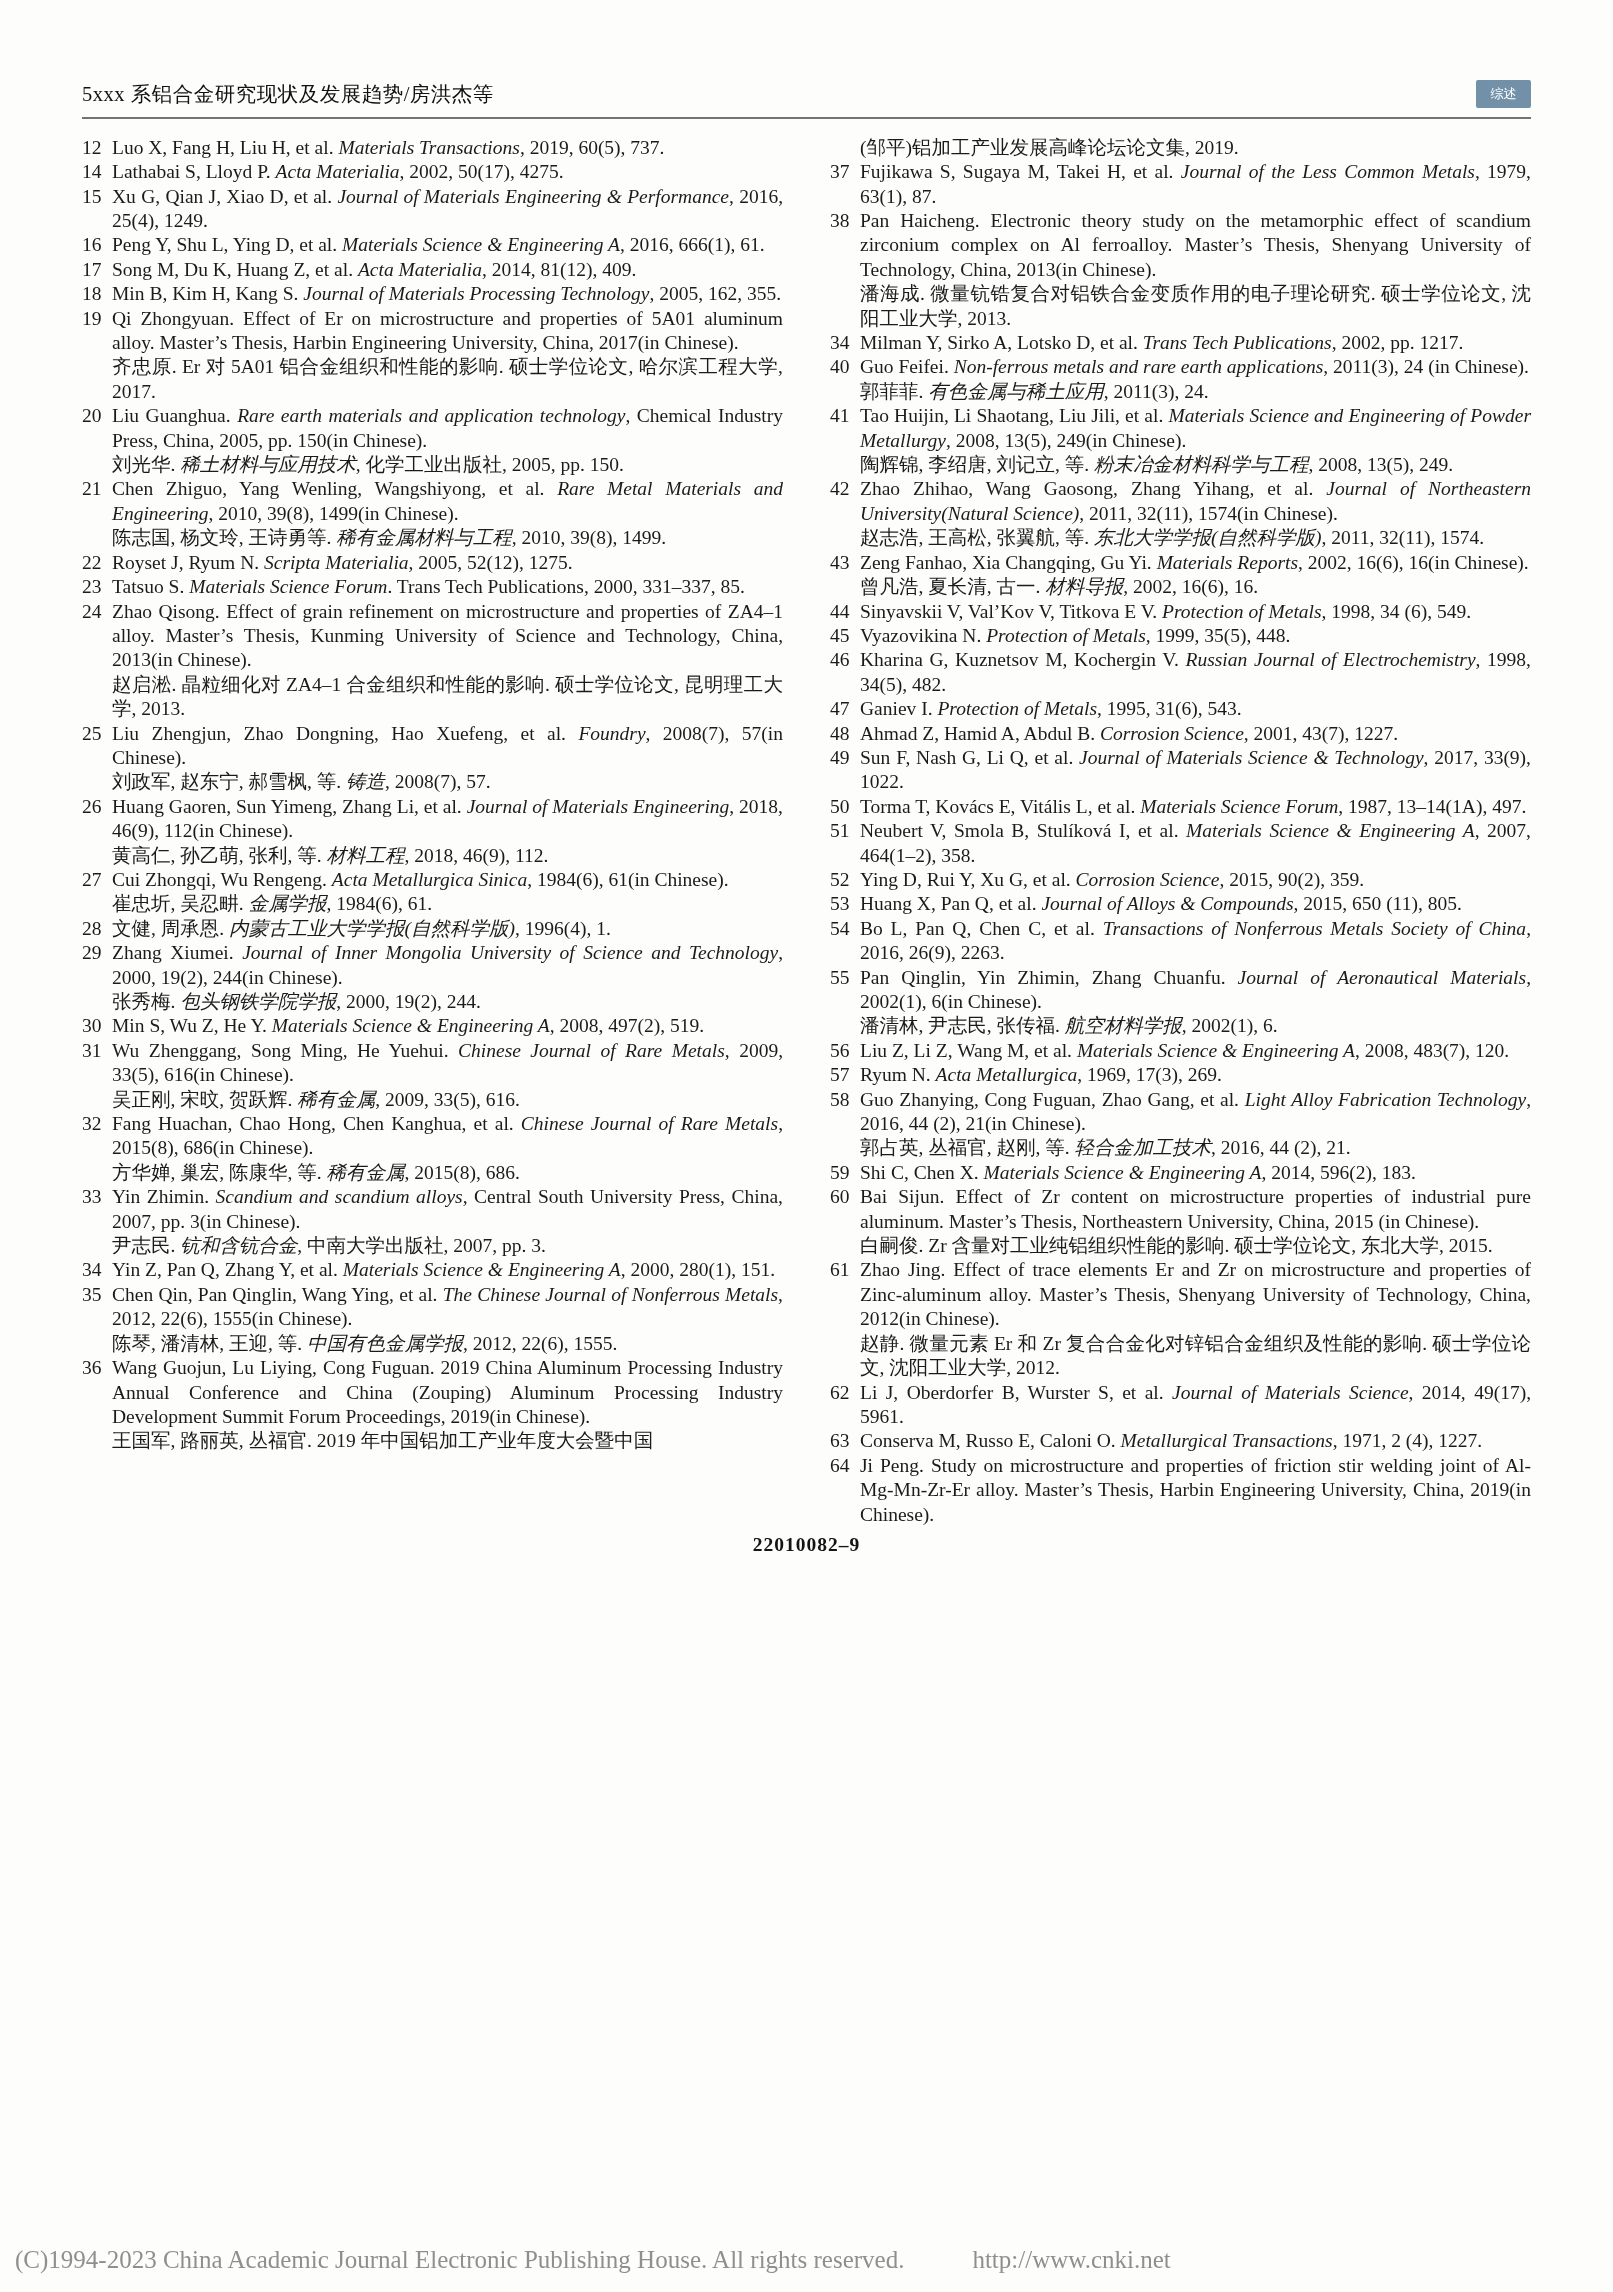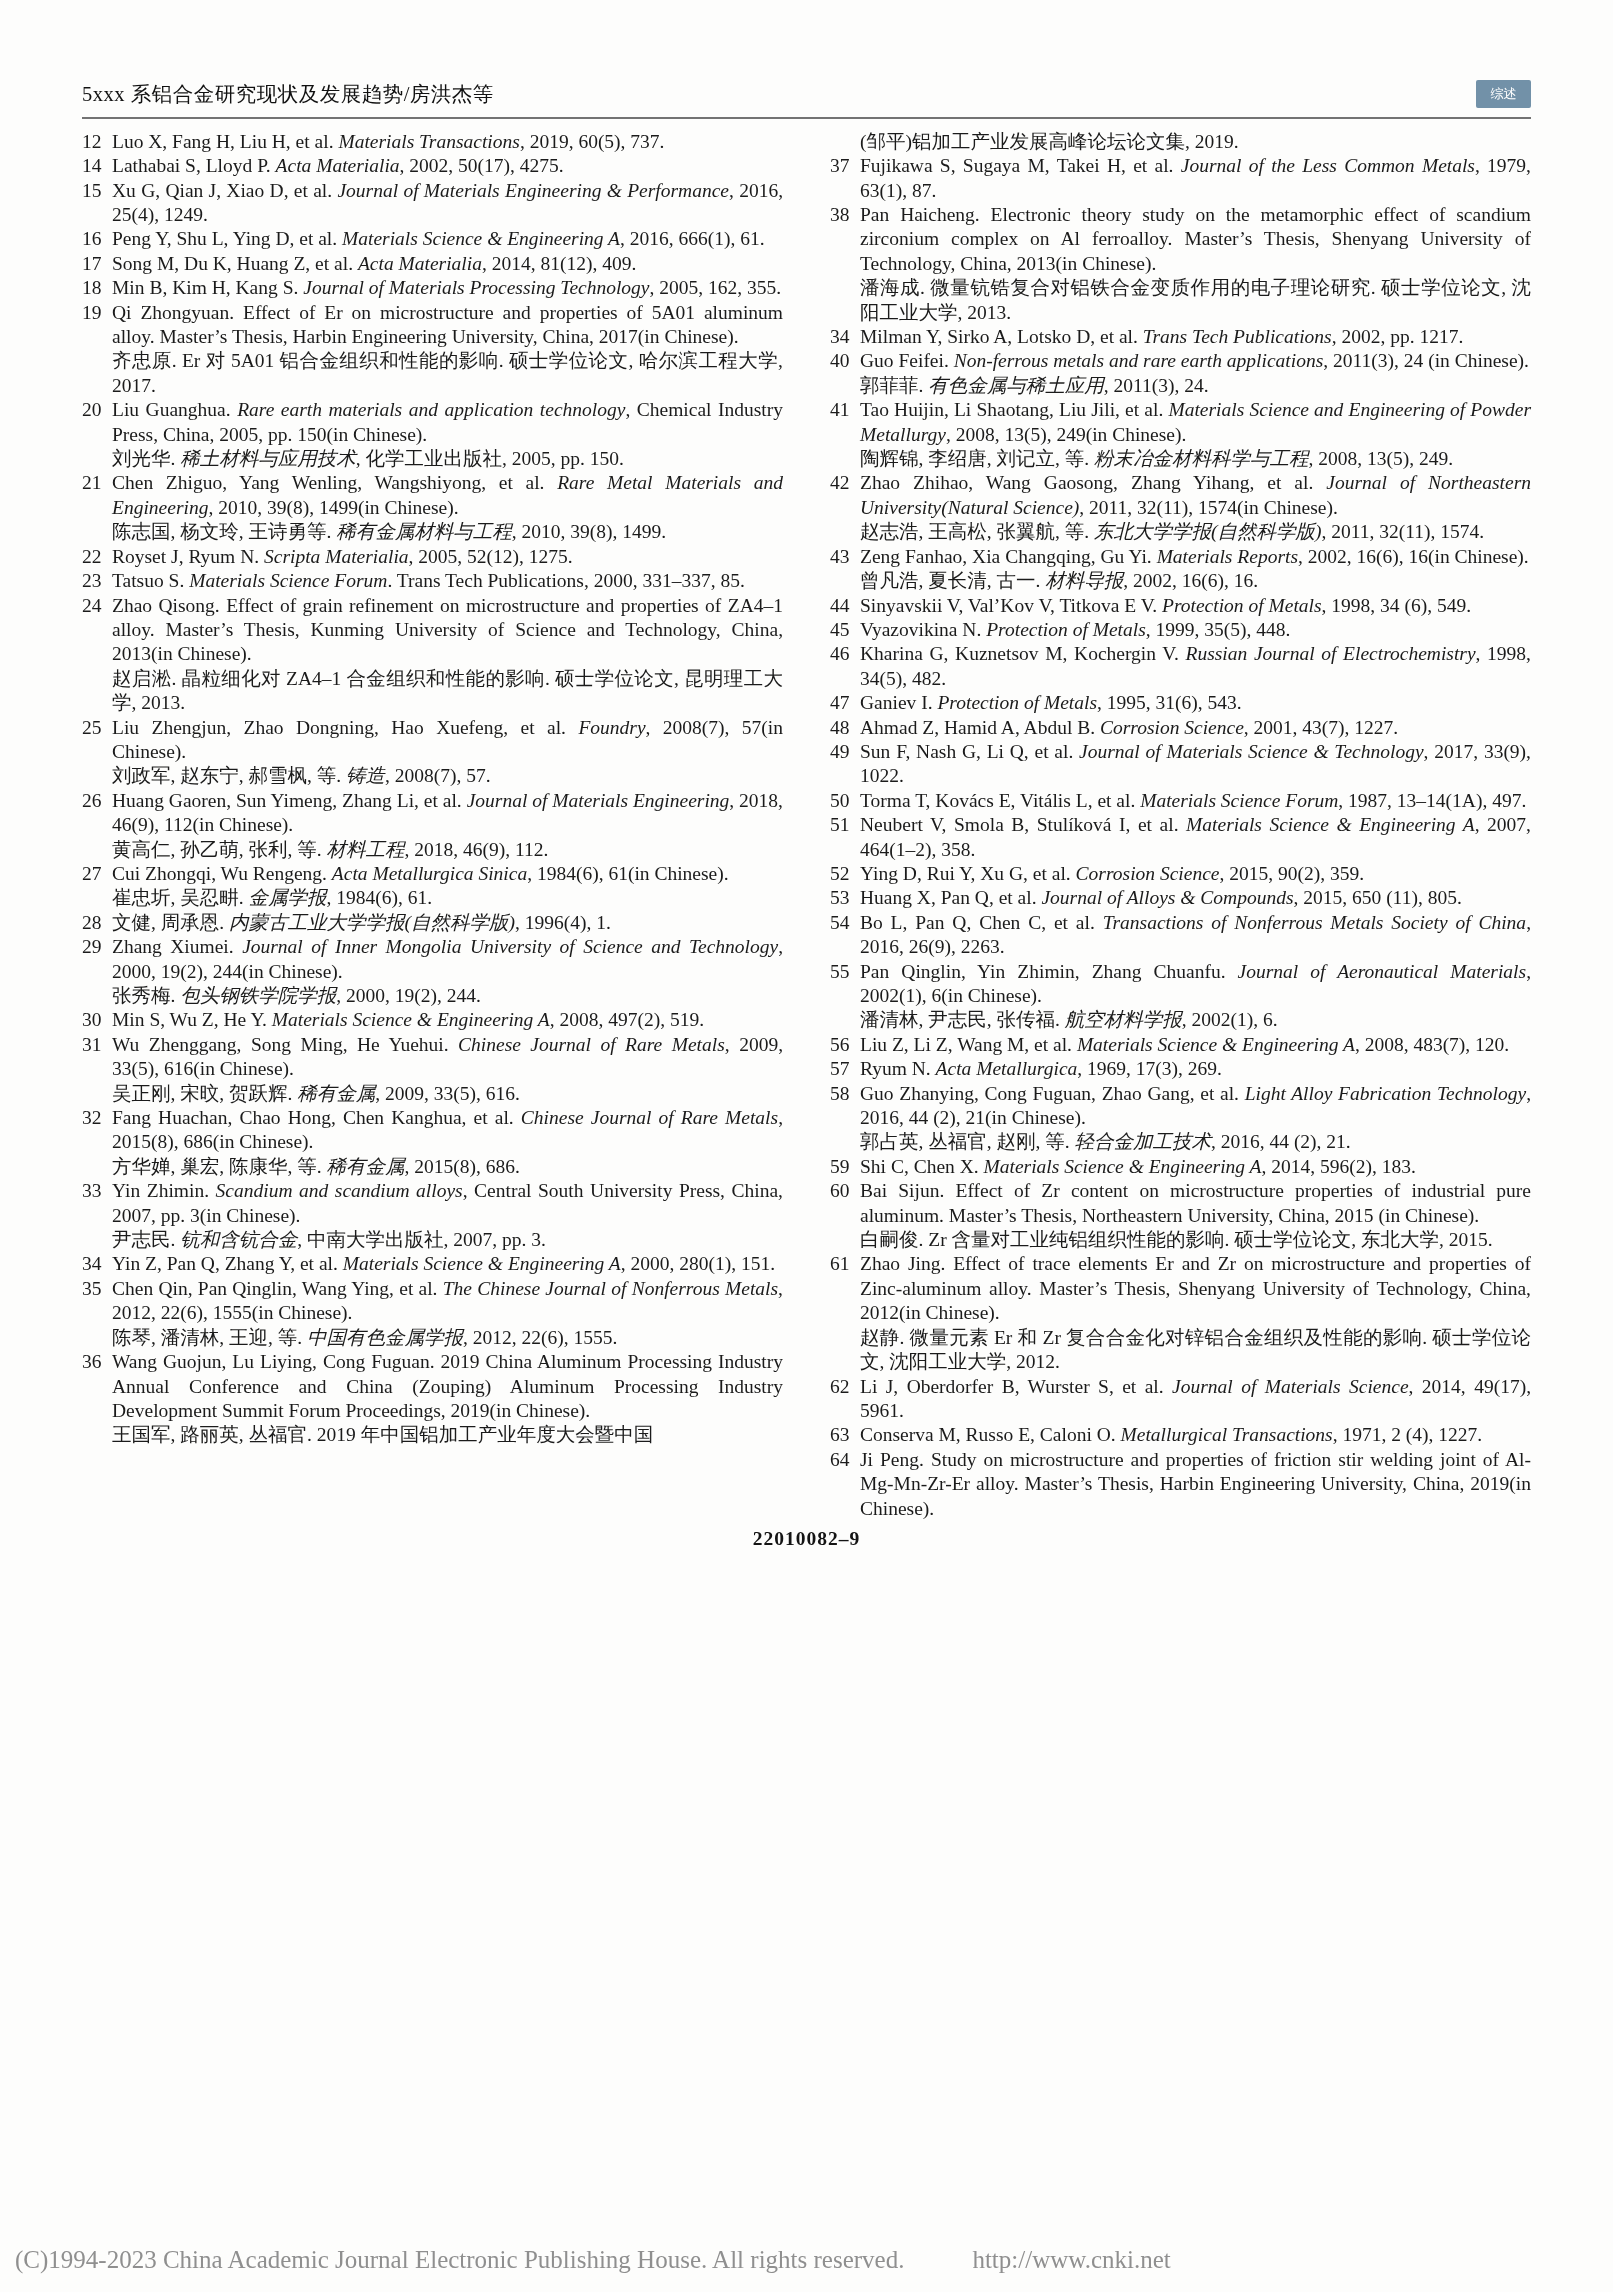--- a/index.html
+++ b/index.html
@@ -32,21 +32,21 @@
     line-height: 1;
     padding: 6.8px 14.6px 7.8px 14.6px;
     border-radius: 2px;
     font-family: "Liberation Sans", "DejaVu Sans", sans-serif;
     text-align: center;
   }
 
   .columns {
     display: flex;
     gap: 47px;
-    margin-top: 11px;
+    margin-top: 17px;
   }
   .col { flex: 1 1 0; min-width: 0; }
 
   .ref {
     display: flex;
     align-items: flex-start;
     font-size: 19.5px;
     line-height: 24.4px;
   }
   .ref-num {

